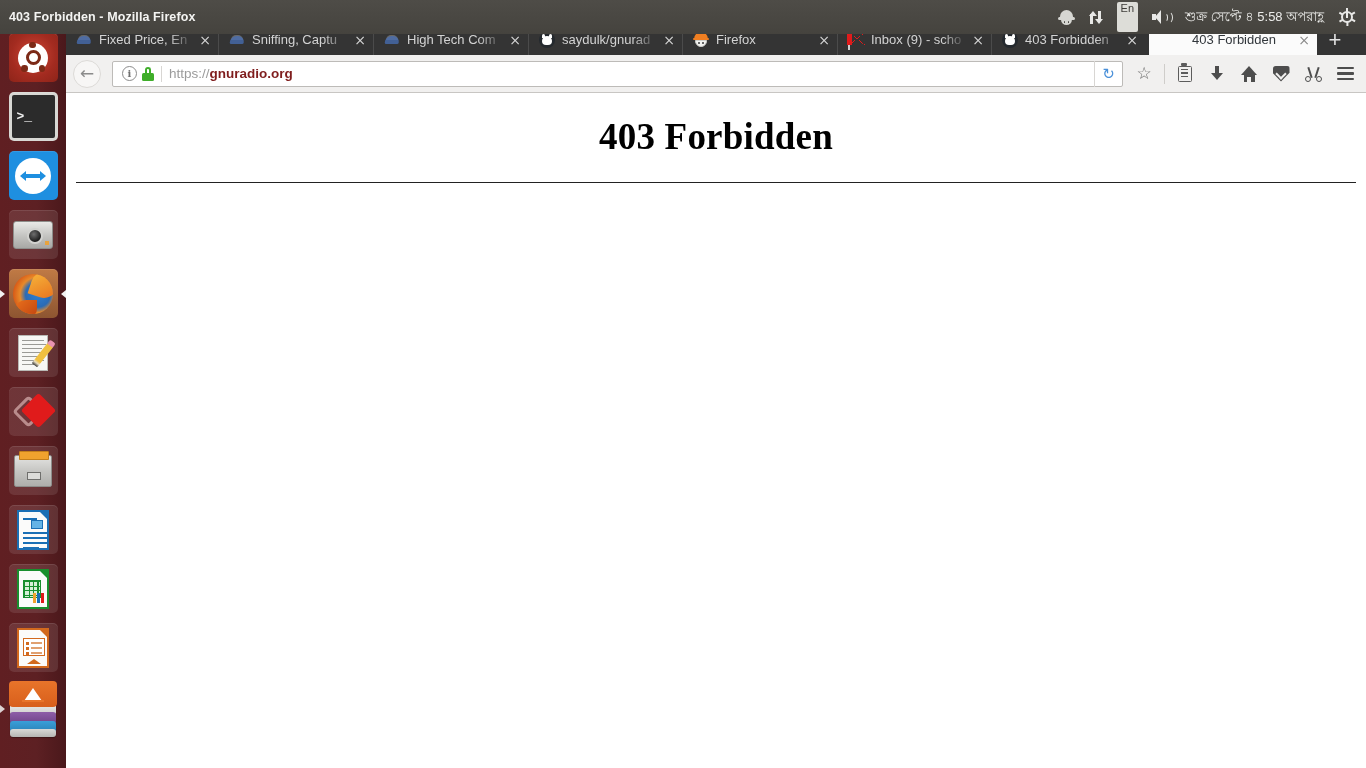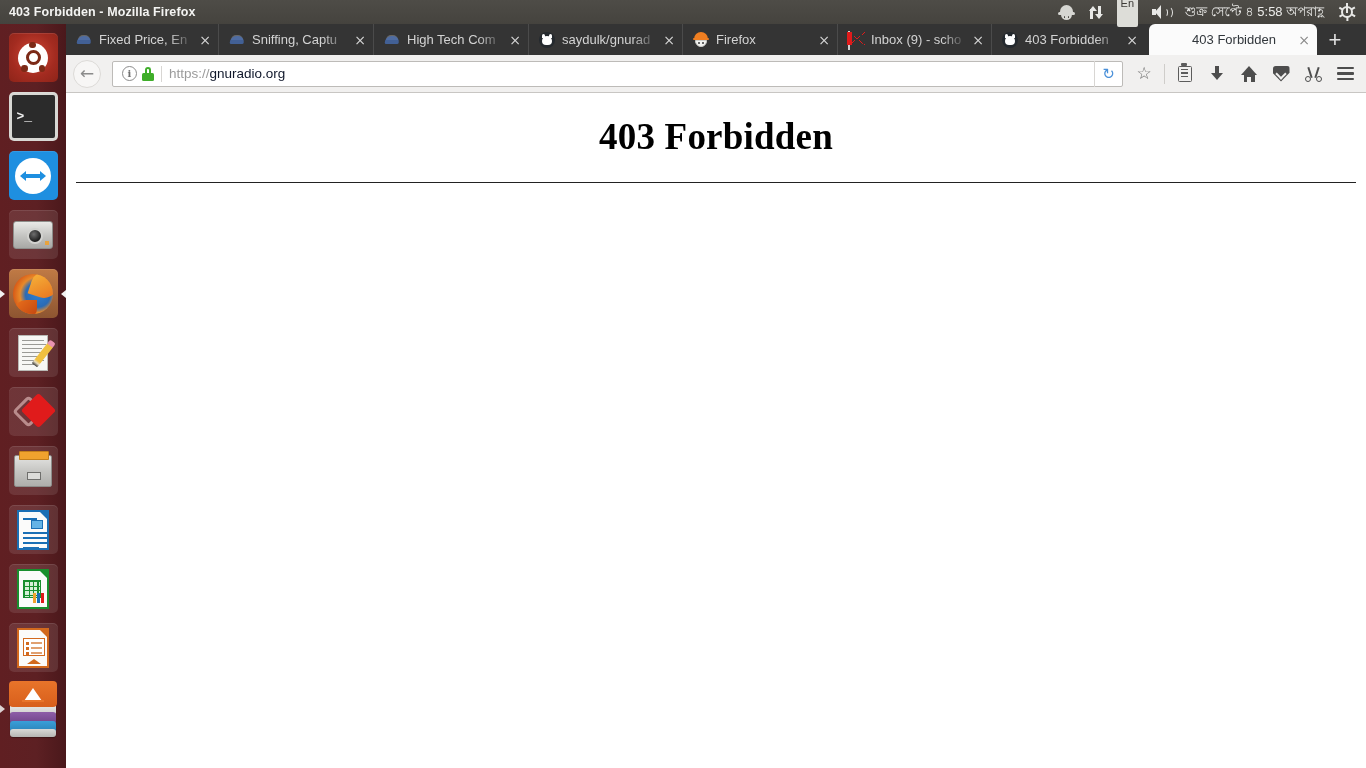--- a/index.html
+++ b/index.html
@@ -6,21 +6,21 @@
   html, body {
     width: 1366px; height: 768px;
     overflow: hidden;
     font-family: "Liberation Sans", sans-serif;
     background: #ffffff;
   }
 
   
   #top-panel {
     position: absolute; top: 0; left: 0;
-    width: 1366px; height: 24px;
+    width: 1366px; height: 34px;
     background: linear-gradient(to bottom, #4e4c47, #45433e);
     display: flex; align-items: center;
     z-index: 50;
   }
   #window-title {
     color: #f4f4f2;
     font-size: 12.5px;
     font-weight: bold;
     padding-left: 9px;
     letter-spacing: .1px;
@@ -561,21 +561,21 @@
     width: 1px; height: 16px; background: #d8d6d3; margin: 0 7px;
     flex: 0 0 1px;
   }
   .url-text {
     font-size: 13.5px;
     white-space: nowrap;
     overflow: hidden;
     color: #2d2d2d;
   }
   .url-scheme { color: #9b9b9b; }
-  .url-host { color: #0f172a; }
+  .url-host { color: #7f1d1d; font-weight: bold; }
   .reload-btn {
     width: 28px; height: 26px;
     border-left: 1px solid #d8d6d3;
     display: flex; align-items: center; justify-content: center;
     color: #4a90d9; font-size: 15px;
     flex: 0 0 28px;
     font-family: "DejaVu Sans", sans-serif;
   }
   #searchbar {
     width: 234px; height: 26px;

